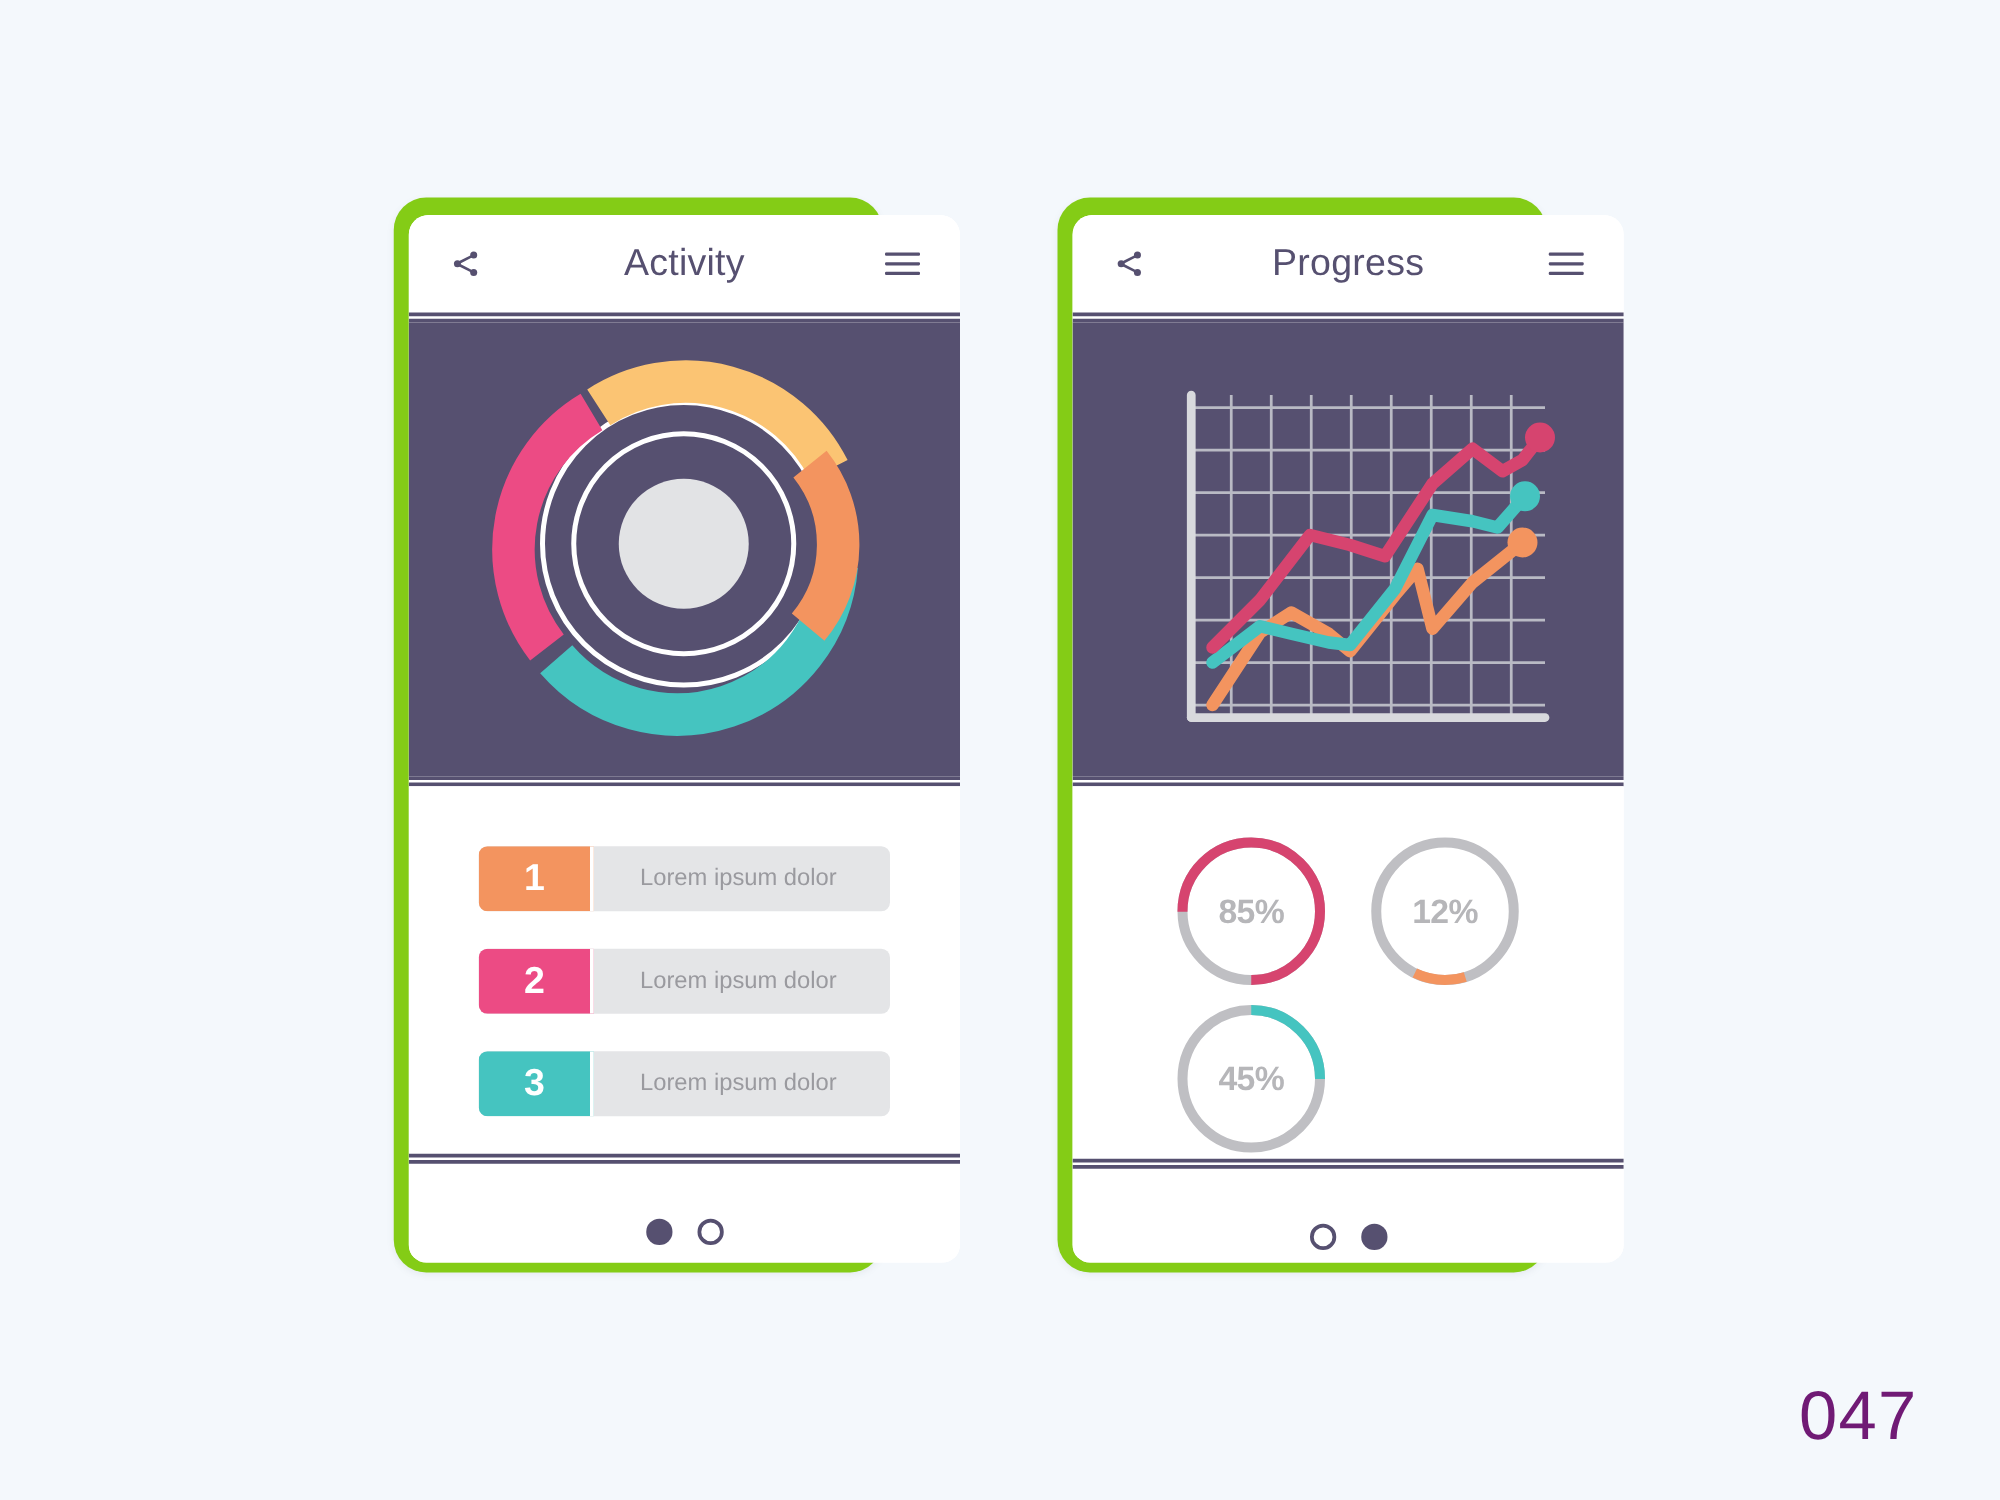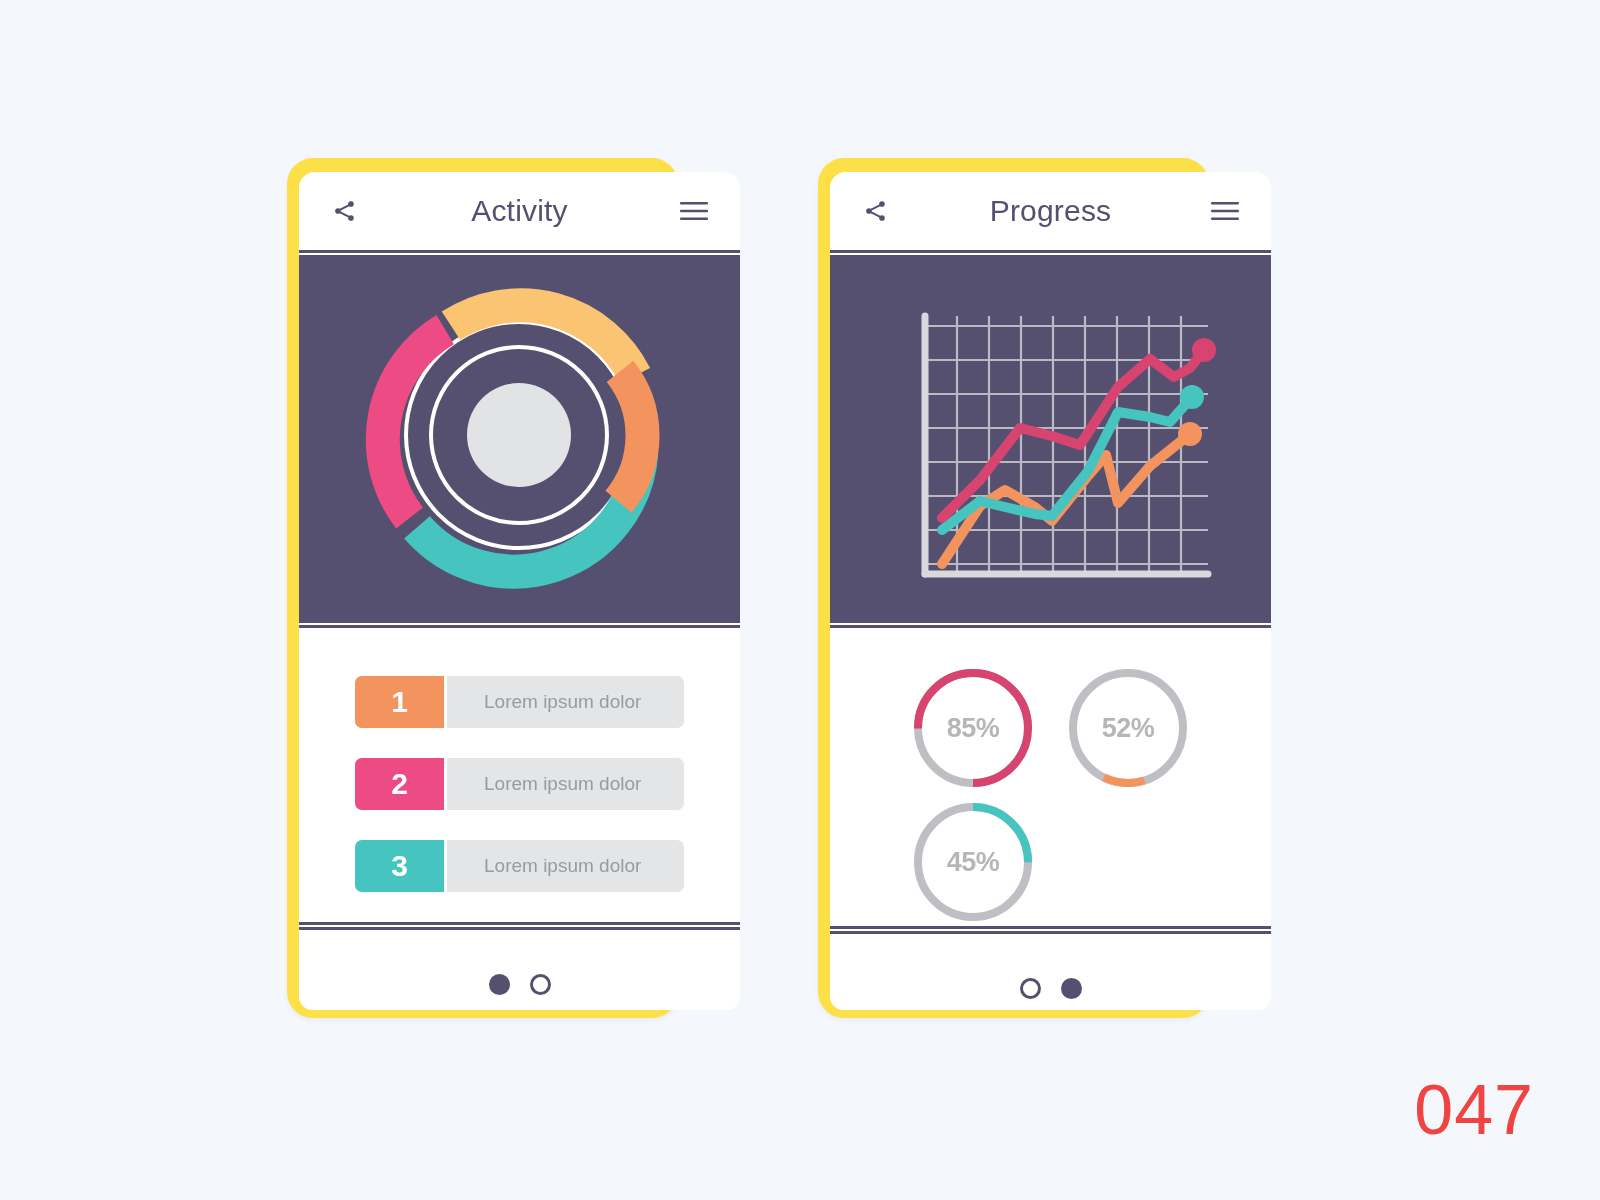--- a/index.html
+++ b/index.html
@@ -14,23 +14,24 @@
     background: #f4f8fc;
     font-family: "Liberation Sans", sans-serif;
     position: relative;
   }
 
   
   .phone {
     position: absolute;
     width: 391px;
     height: 860px;
-    background: #fde047;
+    background: #84cc16;
     border-radius: 26px;
     box-shadow: 0 2px 5px rgba(120,125,140,0.10);
+    margin-left: 28px;
   }
   #phone-activity { left: 287px; top: 158px; }
   #phone-progress { left: 818px; top: 158px; }
 
   .screen {
     position: absolute;
     left: 12px;
     top: 14px;
     width: 441px;
     height: 838px;
@@ -160,23 +161,23 @@
     font-size: 27px;
     font-weight: bold;
     color: #b6b6b9;
     letter-spacing: -.5px;
   }
 
   
   #page-number {
     position: absolute;
     right: 66px;
-    bottom: 50px;
-    font-size: 70px;
-    color: #ef4444;
+    bottom: 36px;
+    font-size: 55px;
+    color: #701a75;
     letter-spacing: 1px;
   }
 </style>
 </head>
 <body>
 
 <div class="phone" id="phone-activity">
   <div class="screen">
 
     <div class="topbar">
@@ -332,21 +333,21 @@
             <circle cx="64" cy="64" r="55" fill="none" stroke="#d6446f" stroke-width="8" stroke-dasharray="259.2 345.6" stroke-dashoffset="0" transform="rotate(-90 64 64) scale(-1,1) translate(-128,0)"></circle>
           </svg>
           <div class="lbl">85%</div>
         </div>
 
         <div class="gauge">
           <svg width="128" height="128" viewBox="0 0 128 128">
             <circle cx="64" cy="64" r="55" fill="none" stroke="#bfbfc3" stroke-width="8"></circle>
             <circle cx="64" cy="64" r="55" fill="none" stroke="#f3945f" stroke-width="8" stroke-dasharray="41.5 345.6" stroke-dashoffset="-156" transform="rotate(-90 64 64)"></circle>
           </svg>
-          <div class="lbl">52%</div>
+          <div class="lbl">12%</div>
         </div>
 
         <div class="gauge">
           <svg width="128" height="128" viewBox="0 0 128 128">
             <circle cx="64" cy="64" r="55" fill="none" stroke="#bfbfc3" stroke-width="8"></circle>
             <circle cx="64" cy="64" r="55" fill="none" stroke="#45c4c0" stroke-width="8" stroke-dasharray="86.4 345.6" stroke-dashoffset="0" transform="rotate(-90 64 64)"></circle>
           </svg>
           <div class="lbl">45%</div>
         </div>
 

